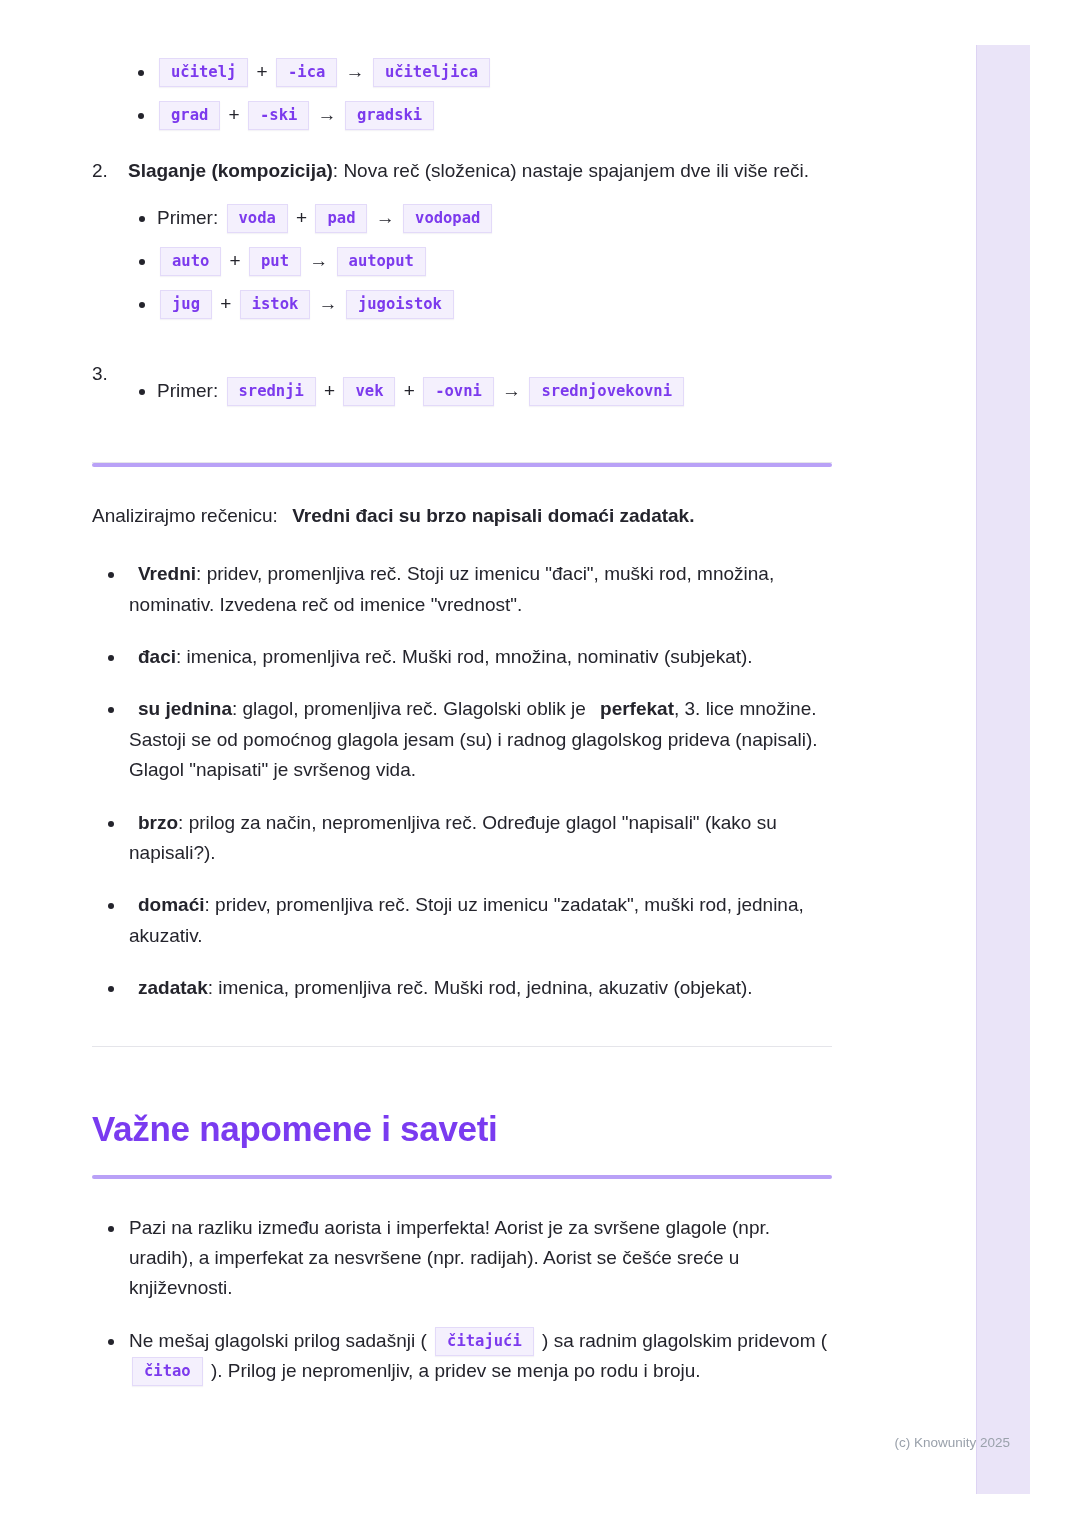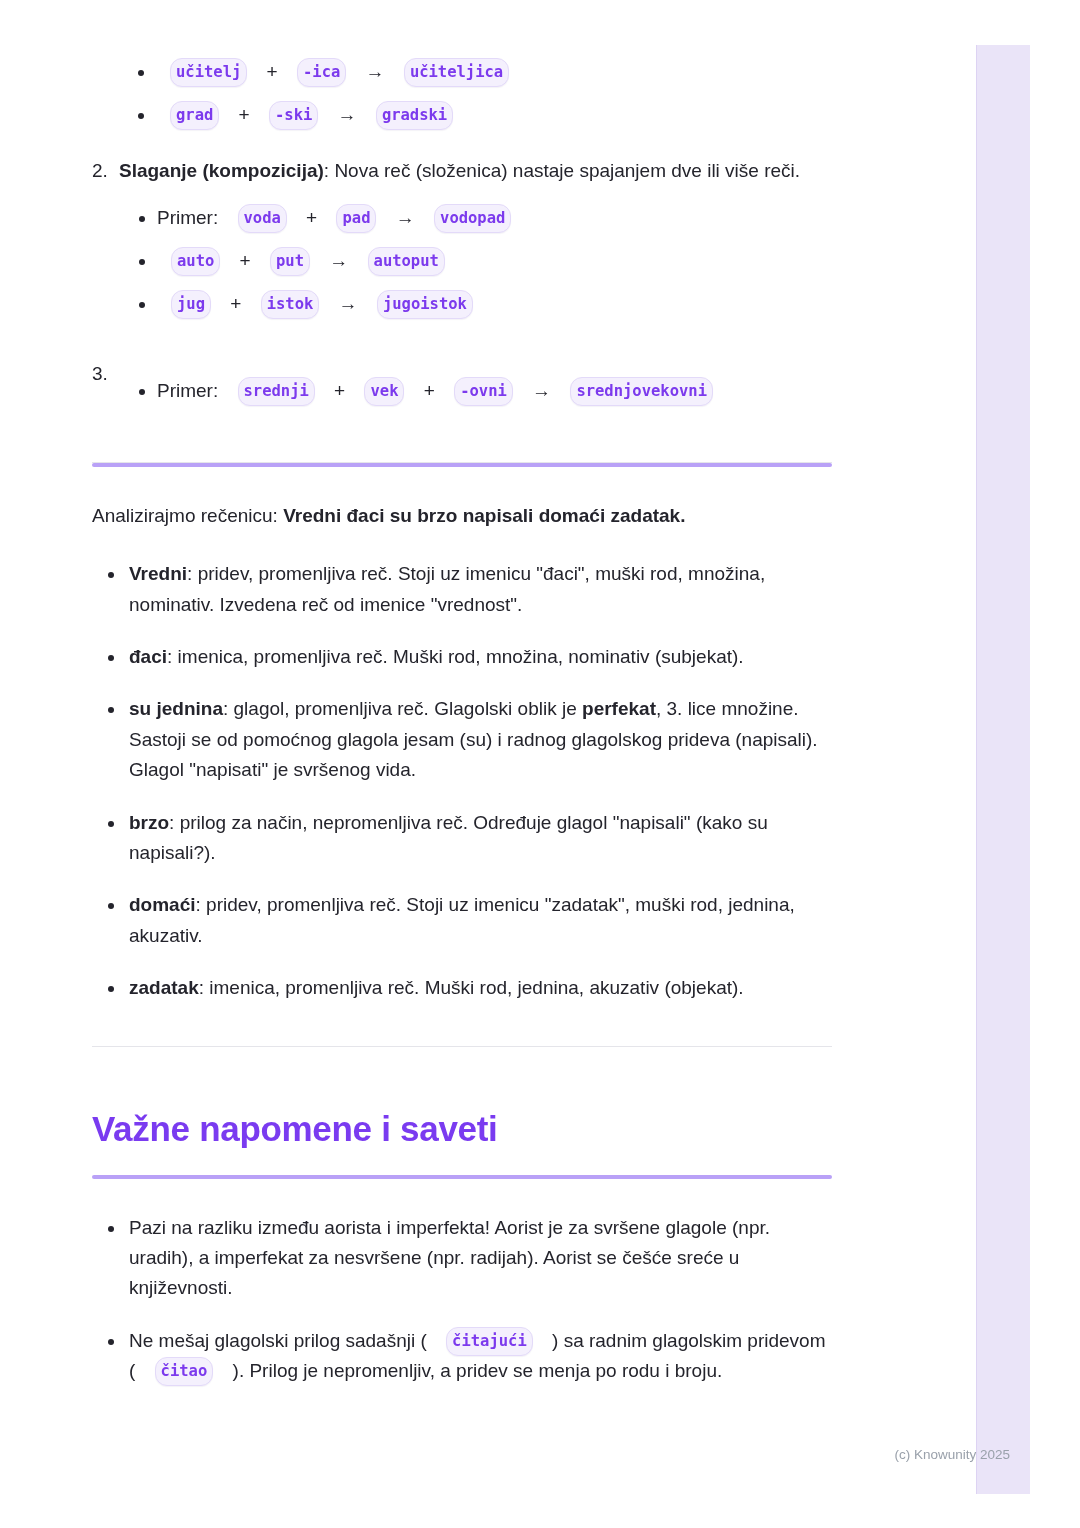--- a/index.html
+++ b/index.html
@@ -40,51 +40,51 @@
   }
   .title-underline {
     height: 4px;
     background: #b9a1f7;
     border-radius: 2px;
     margin: 0 0 34px 0;
   }
   .intro { margin: 0 0 28px 0; }
   .text-list { padding-left: 34px; }
   .text-list li { margin: 22px 0; padding-left: 3px; }
-  .b { font-weight: 700; }
+  .b { font-weight: 700; margin-left: 9px; }
   .i { }
   .code {
     font-family: "DejaVu Sans Mono", monospace;
     font-weight: 700;
     font-size: 15.5px;
     color: #7c3aed;
     background: #f4f0fd;
     border: 1px solid #e3daf9;
-    border-radius: 12px;
-    padding: 3px 5px;
-    margin: 0 14px;
+    border-radius: 0;
+    padding: 3px 11px;
+    margin: 0 3px;
     display: inline-block;
     line-height: 1.35;
     vertical-align: 1px;
     box-shadow: 0 1px 1px rgba(40, 20, 90, 0.05);
     white-space: nowrap;
   }
   .scroll-strip {
     position: absolute;
     top: 45px;
     right: 50px;
     width: 53px;
     height: 1449px;
     background: #eae4f8;
     border-left: 1px solid #ddd3f3;
   }
   .footer {
     position: absolute;
     right: 70px;
-    bottom: 66px;
+    bottom: 78px;
     font-size: 13.5px;
     color: #9aa1ab;
     z-index: 2;
     margin-top: 28px;
   }
 </style>
 </head>
 <body>
 
 <div class="page">

